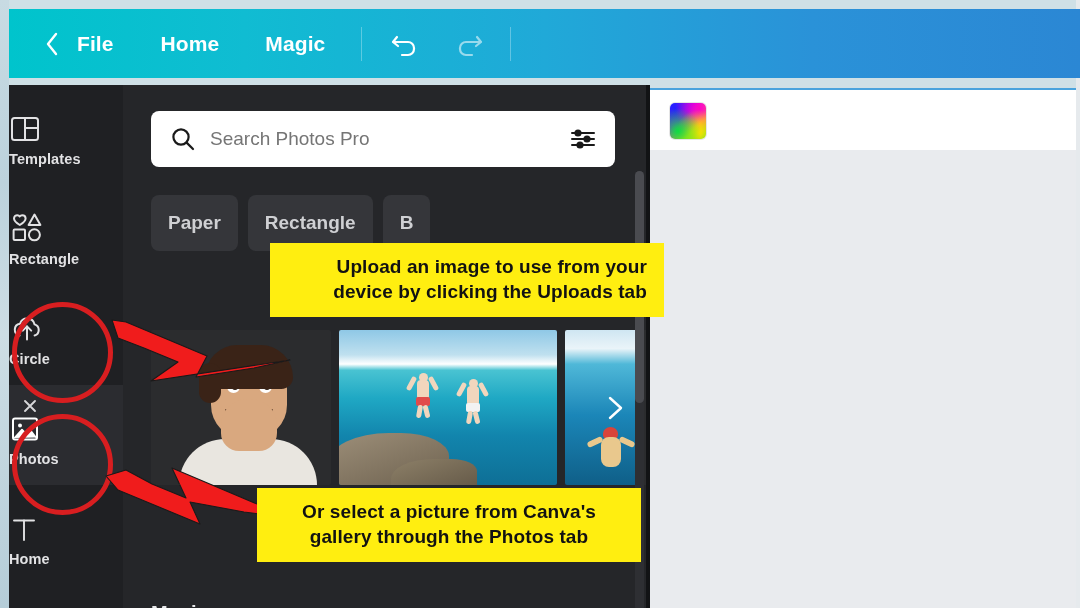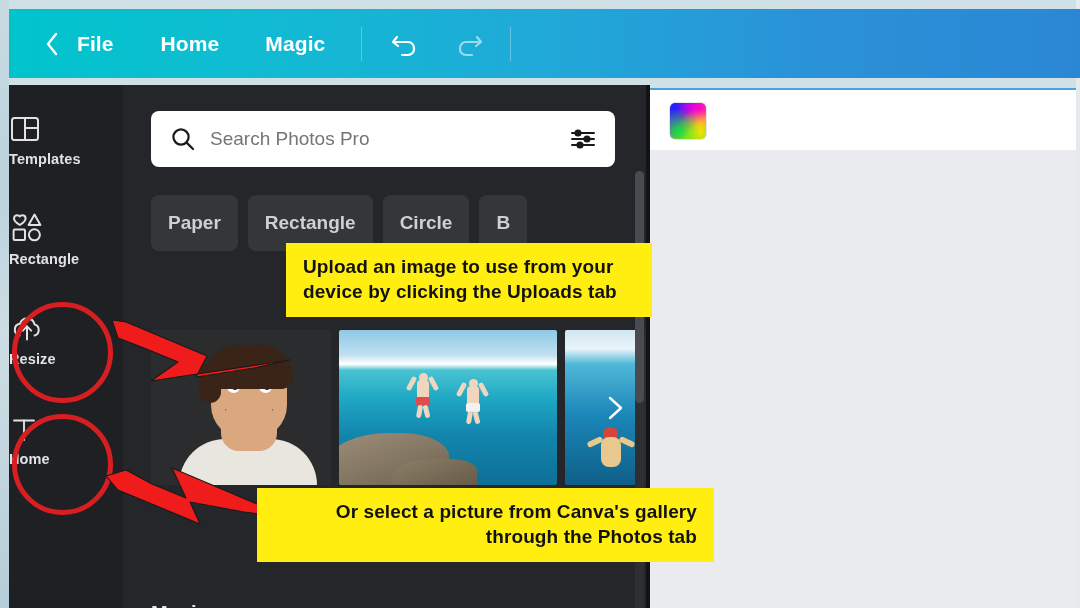--- a/index.html
+++ b/index.html
@@ -219,22 +219,22 @@
   }
 
   
   .annot { position: absolute; }
   .callout {
     background: #ffee10;
     padding: 12px 17px 13px 17px;
     font-size: 19px; font-weight: bold; color: #121212;
     line-height: 1.3; letter-spacing: .1px;
   }
-  .callout.c1 { left: 286px; top: 243px; width: 366px; text-align: left; }
-  .callout.c2 { left: 257px; top: 488px; width: 457px; text-align: right; }
+  .callout.c1 { left: 270px; top: 243px; width: 394px; text-align: right; }
+  .callout.c2 { left: 257px; top: 488px; width: 384px; text-align: center; }
 
   .redcircle {
     border: 5px solid #d81e20; border-radius: 50%;
   }
   .redcircle.rc1 { left: 12px; top: 302px; width: 101px; height: 101px; }
   .redcircle.rc2 { left: 12px; top: 414px; width: 101px; height: 101px; }
 
   .arrow-svg { position:absolute; overflow: visible; }
   .arrow1 { left: 108px; top: 300px; }
   .arrow2 { left: 108px; top: 440px; }
@@ -298,23 +298,38 @@
     </div>
 
     <div class="rail-item">
       <span class="ico">
         <svg width="36" height="30" viewBox="0 0 36 30" fill="none" stroke="#e2e2e4" stroke-width="2" stroke-linecap="round" stroke-linejoin="round">
           <path d="M10.5 21.5 A6 6 0 0 1 11 9.7 A7.6 7.6 0 0 1 25.6 10.4 A5.8 5.8 0 0 1 25.6 21.5"></path>
           <line x1="18" y1="25.5" x2="18" y2="12.6"></line>
           <path d="M13.8 16.6 L18 12.4 L22.2 16.6"></path>
         </svg>
       </span>
-      <span class="lbl">Resize</span>
-    </div>
-
+      <span class="lbl">Circle</span>
+    </div>
+
+    <div class="rail-item active">
+      <span class="close-x">
+        <svg width="14" height="14" viewBox="0 0 14 14" fill="none" stroke="#d7d7d9" stroke-width="1.9" stroke-linecap="round">
+            <path d="M2 2 L12 12 M12 2 L2 12"></path>
+          </svg>
+      </span>
+      <span class="ico">
+        <svg width="32" height="30" viewBox="0 0 32 30" fill="none" stroke="#ffffff" stroke-width="2" stroke-linejoin="round">
+          <rect x="4" y="4.5" width="24" height="21" rx="2"></rect>
+          <circle cx="11" cy="11.5" r="2" fill="#ffffff" stroke="none"></circle>
+          <path d="M5.4 24 L13 15.5 L18.5 21 L22.4 17.4 L27 23.4" fill="#ffffff" stroke="#ffffff" stroke-width="1.6" stroke-linejoin="round"></path>
+        </svg>
+      </span>
+      <span class="lbl">Photos</span>
+    </div>
 
     <div class="rail-item">
       <span class="ico">
         <svg width="30" height="30" viewBox="0 0 30 30" fill="none" stroke="#e2e2e4" stroke-width="1.9" stroke-linecap="round">
           <line x1="5" y1="6.5" x2="25" y2="6.5"></line>
           <line x1="15" y1="6.5" x2="15" y2="26"></line>
         </svg>
       </span>
       <span class="lbl">Home</span>
     </div>
@@ -339,21 +354,20 @@
               <circle cx="18" cy="13" r="2.6" fill="#1a1a1a"></circle>
             <line x1="3" y1="19" x2="25" y2="19"></line>
               <circle cx="11" cy="19" r="2.6" fill="#1a1a1a"></circle>
           </svg>
         </span>
       </div>
 
       <div class="chips">
         <div class="chip">Paper</div>
         <div class="chip">Rectangle</div>
-        <div class="chip">Circle</div>
         <div class="chip">B</div>
       </div>
 
       <div class="sec-title sec-recent">Recently used</div>
 
       <div class="thumbrow" style="top:245px;">
         <div class="thumb t1">
           <div class="man">
             <div class="shirt"></div>
               <div class="neck"></div>

